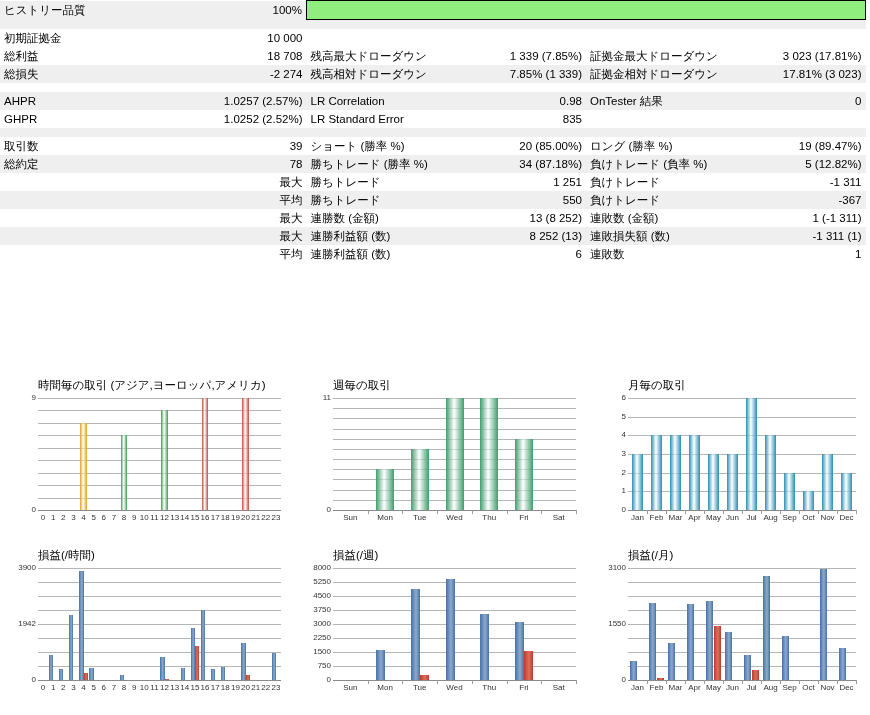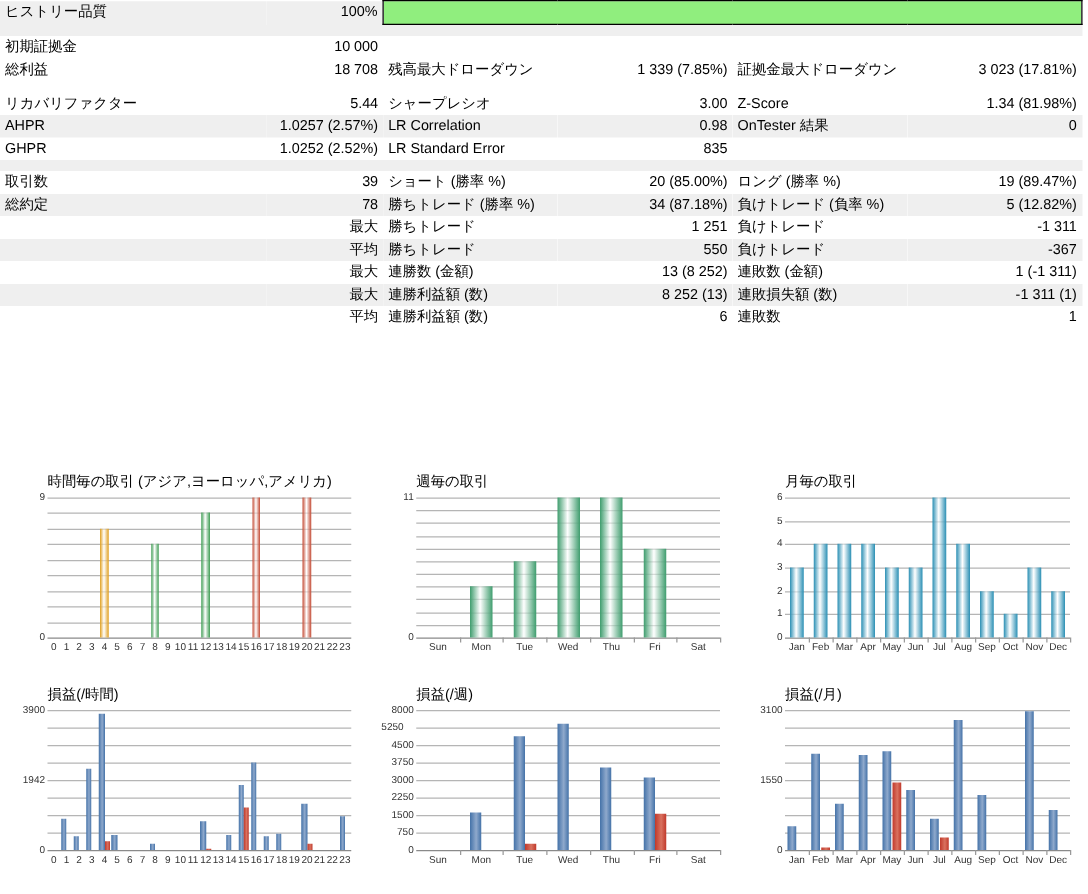--- a/index.html
+++ b/index.html
@@ -78,30 +78,30 @@
           <td class="val c3v"></td>
         </tr>
         <tr class="even">
           <td class="lbl c1l">総利益</td>
           <td class="val c1v">18 708</td>
           <td class="lbl c2l">残高最大ドローダウン</td>
           <td class="val c2v">1 339 (7.85%)</td>
           <td class="lbl c3l">証拠金最大ドローダウン</td>
           <td class="val c3v">3 023 (17.81%)</td>
         </tr>
+        <tr class="odd">
+          <td class="lbl c1l">総損失</td>
+          <td class="val c1v">-2 274</td>
+          <td class="lbl c2l">残高相対ドローダウン</td>
+          <td class="val c2v">7.85% (1 339)</td>
+          <td class="lbl c3l">証拠金相対ドローダウン</td>
+          <td class="val c3v">17.81% (3 023)</td>
+        </tr>
         <tr class="spacer even">
           <td colspan="6"></td>
-        </tr>
-        <tr class="even">
-          <td class="lbl c1l">リカバリファクター</td>
-          <td class="val c1v">5.44</td>
-          <td class="lbl c2l">シャープレシオ</td>
-          <td class="val c2v">3.00</td>
-          <td class="lbl c3l">Z-Score</td>
-          <td class="val c3v">1.34 (81.98%)</td>
         </tr>
         <tr class="odd">
           <td class="lbl c1l">AHPR</td>
           <td class="val c1v">1.0257 (2.57%)</td>
           <td class="lbl c2l">LR Correlation</td>
           <td class="val c2v">0.98</td>
           <td class="lbl c3l">OnTester 結果</td>
           <td class="val c3v">0</td>
         </tr>
         <tr class="even">
@@ -378,21 +378,21 @@
       </div>
       <div class="chart-cell" style="position: absolute; left: 295px; top: 548px; width: 295px; height: 165px;">
         <div class="chart-title" style="left: 38px; top: 0px;">損益(/週)</div>
         <div class="ylab" style="width: 34px; left: 2px; top: 127px;">0</div>
         <div class="ylab" style="width: 34px; left: 2px; top: 113px;">750</div>
         <div class="ylab" style="width: 34px; left: 2px; top: 99px;">1500</div>
         <div class="ylab" style="width: 34px; left: 2px; top: 85px;">2250</div>
         <div class="ylab" style="width: 34px; left: 2px; top: 71px;">3000</div>
         <div class="ylab" style="width: 34px; left: 2px; top: 57px;">3750</div>
         <div class="ylab" style="width: 34px; left: 2px; top: 43px;">4500</div>
-        <div class="ylab" style="width: 34px; left: 2px; top: 29px; text-align: center;">5250</div>
+        <div class="ylab" style="width: 34px; left: 2px; top: 29px;">5250</div>
         <div class="ylab" style="width: 34px; left: 2px; top: 15px;">8000</div>
         <div class="plot" style="left: 38px; top: 20px; width: 243px; height: 112px;">
           <div class="gridline" style="top: 112px; background: rgb(138, 138, 138);"></div>
           <div class="gridline" style="top: 98px;"></div>
           <div class="gridline" style="top: 84px;"></div>
           <div class="gridline" style="top: 70px;"></div>
           <div class="gridline" style="top: 56px;"></div>
           <div class="gridline" style="top: 42px;"></div>
           <div class="gridline" style="top: 28px;"></div>
           <div class="gridline" style="top: 14px;"></div>

